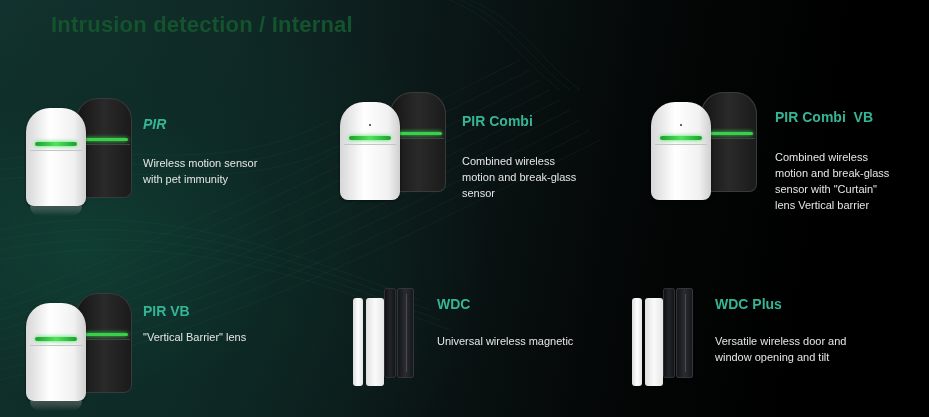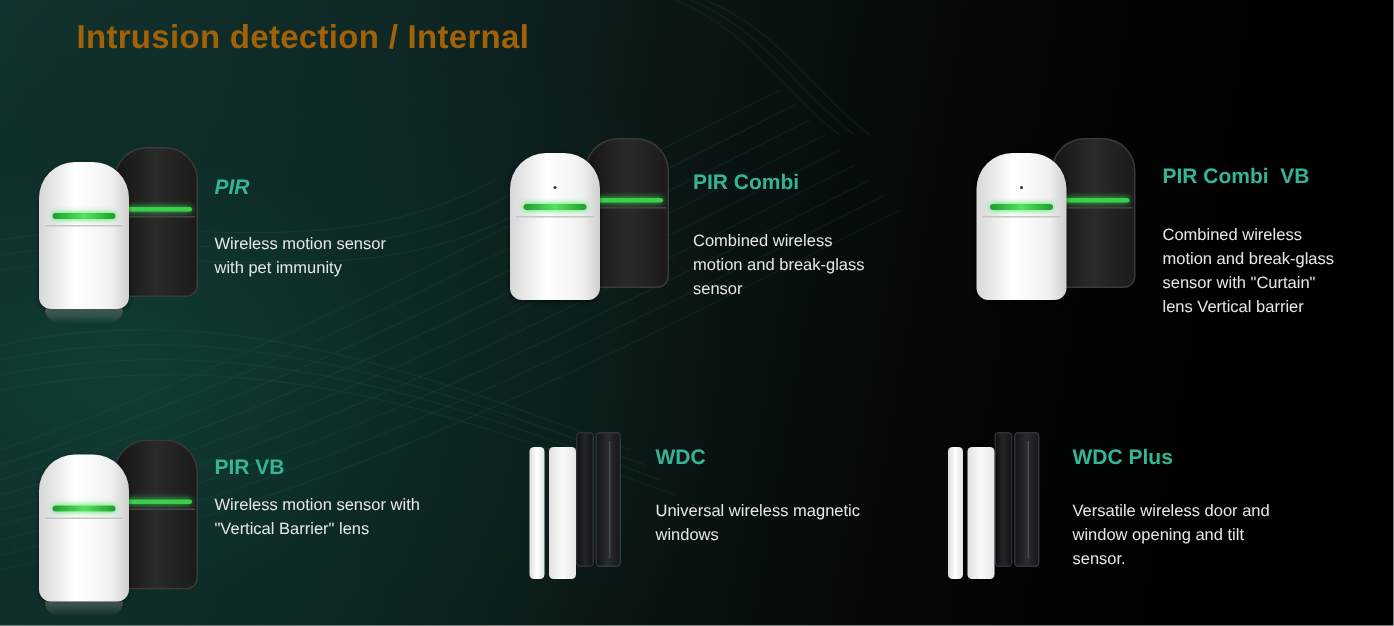--- a/index.html
+++ b/index.html
@@ -7,21 +7,21 @@
   body {
     position: relative;
     font-family: "Liberation Sans", sans-serif;
     background:
       radial-gradient(ellipse 520px 380px at 80px 250px, rgba(16,64,52,0.85) 0%, rgba(12,44,38,0.55) 40%, rgba(0,0,0,0) 80%),
       linear-gradient(100deg, #143431 0%, #0f2826 25%, #0b1717 45%, #050808 65%, #000000 85%, #000000 100%);
   }
   .waves { position: absolute; left: 0; top: 0; width: 929px; height: 417px; pointer-events: none; }
   .title {
     position: absolute; left: 51px; top: 12px;
-    font-size: 22px; font-weight: bold; color: #a16207; letter-spacing: 0.2px;
+    font-size: 22px; font-weight: bold; color: #14532d; letter-spacing: 0.2px;
   }
   .card { position: absolute; }
   .card .name {
     position: absolute; font-size: 14px; font-weight: bold; color: #35b596; white-space: nowrap;
   }
   .card .desc {
     position: absolute; font-size: 11px; line-height: 16px; color: #e6e6e6; white-space: nowrap;
   }
   
   .pir { position: absolute; width: 110px; height: 120px; }
@@ -151,45 +151,42 @@
         <div class="split"></div>
       </div>
     <div class="white">
         <div class="led"></div>
         <div class="split"></div>
       </div>
     <div class="reflect"></div>
   </div>
   <div class="name" style="left:143px;top:303px;">PIR VB</div>
   <div class="desc" style="left:143px;top:329px;">
-    <div>Wireless motion sensor with</div>
     <div>"Vertical Barrier" lens</div>
   </div>
 </div>
 
 <div class="card" style="left:0;top:0;">
   <div class="wdc" style="left:353px;top:288px;">
     <div class="b1"></div>
       <div class="b2"></div>
     <div class="w1"></div>
       <div class="w2"></div>
   </div>
   <div class="name" style="left:437px;top:296px;">WDC</div>
   <div class="desc" style="left:437px;top:333px;">
     <div>Universal wireless magnetic</div>
-    <div>windows</div>
   </div>
 </div>
 
 <div class="card" style="left:0;top:0;">
   <div class="wdc" style="left:632px;top:288px;">
     <div class="b1"></div>
       <div class="b2"></div>
     <div class="w1"></div>
       <div class="w2"></div>
   </div>
   <div class="name" style="left:715px;top:296px;">WDC Plus</div>
   <div class="desc" style="left:715px;top:333px;">
     <div>Versatile wireless door and</div>
     <div>window opening and tilt</div>
-    <div>sensor.</div>
   </div>
 </div>
 
 </body></html>

